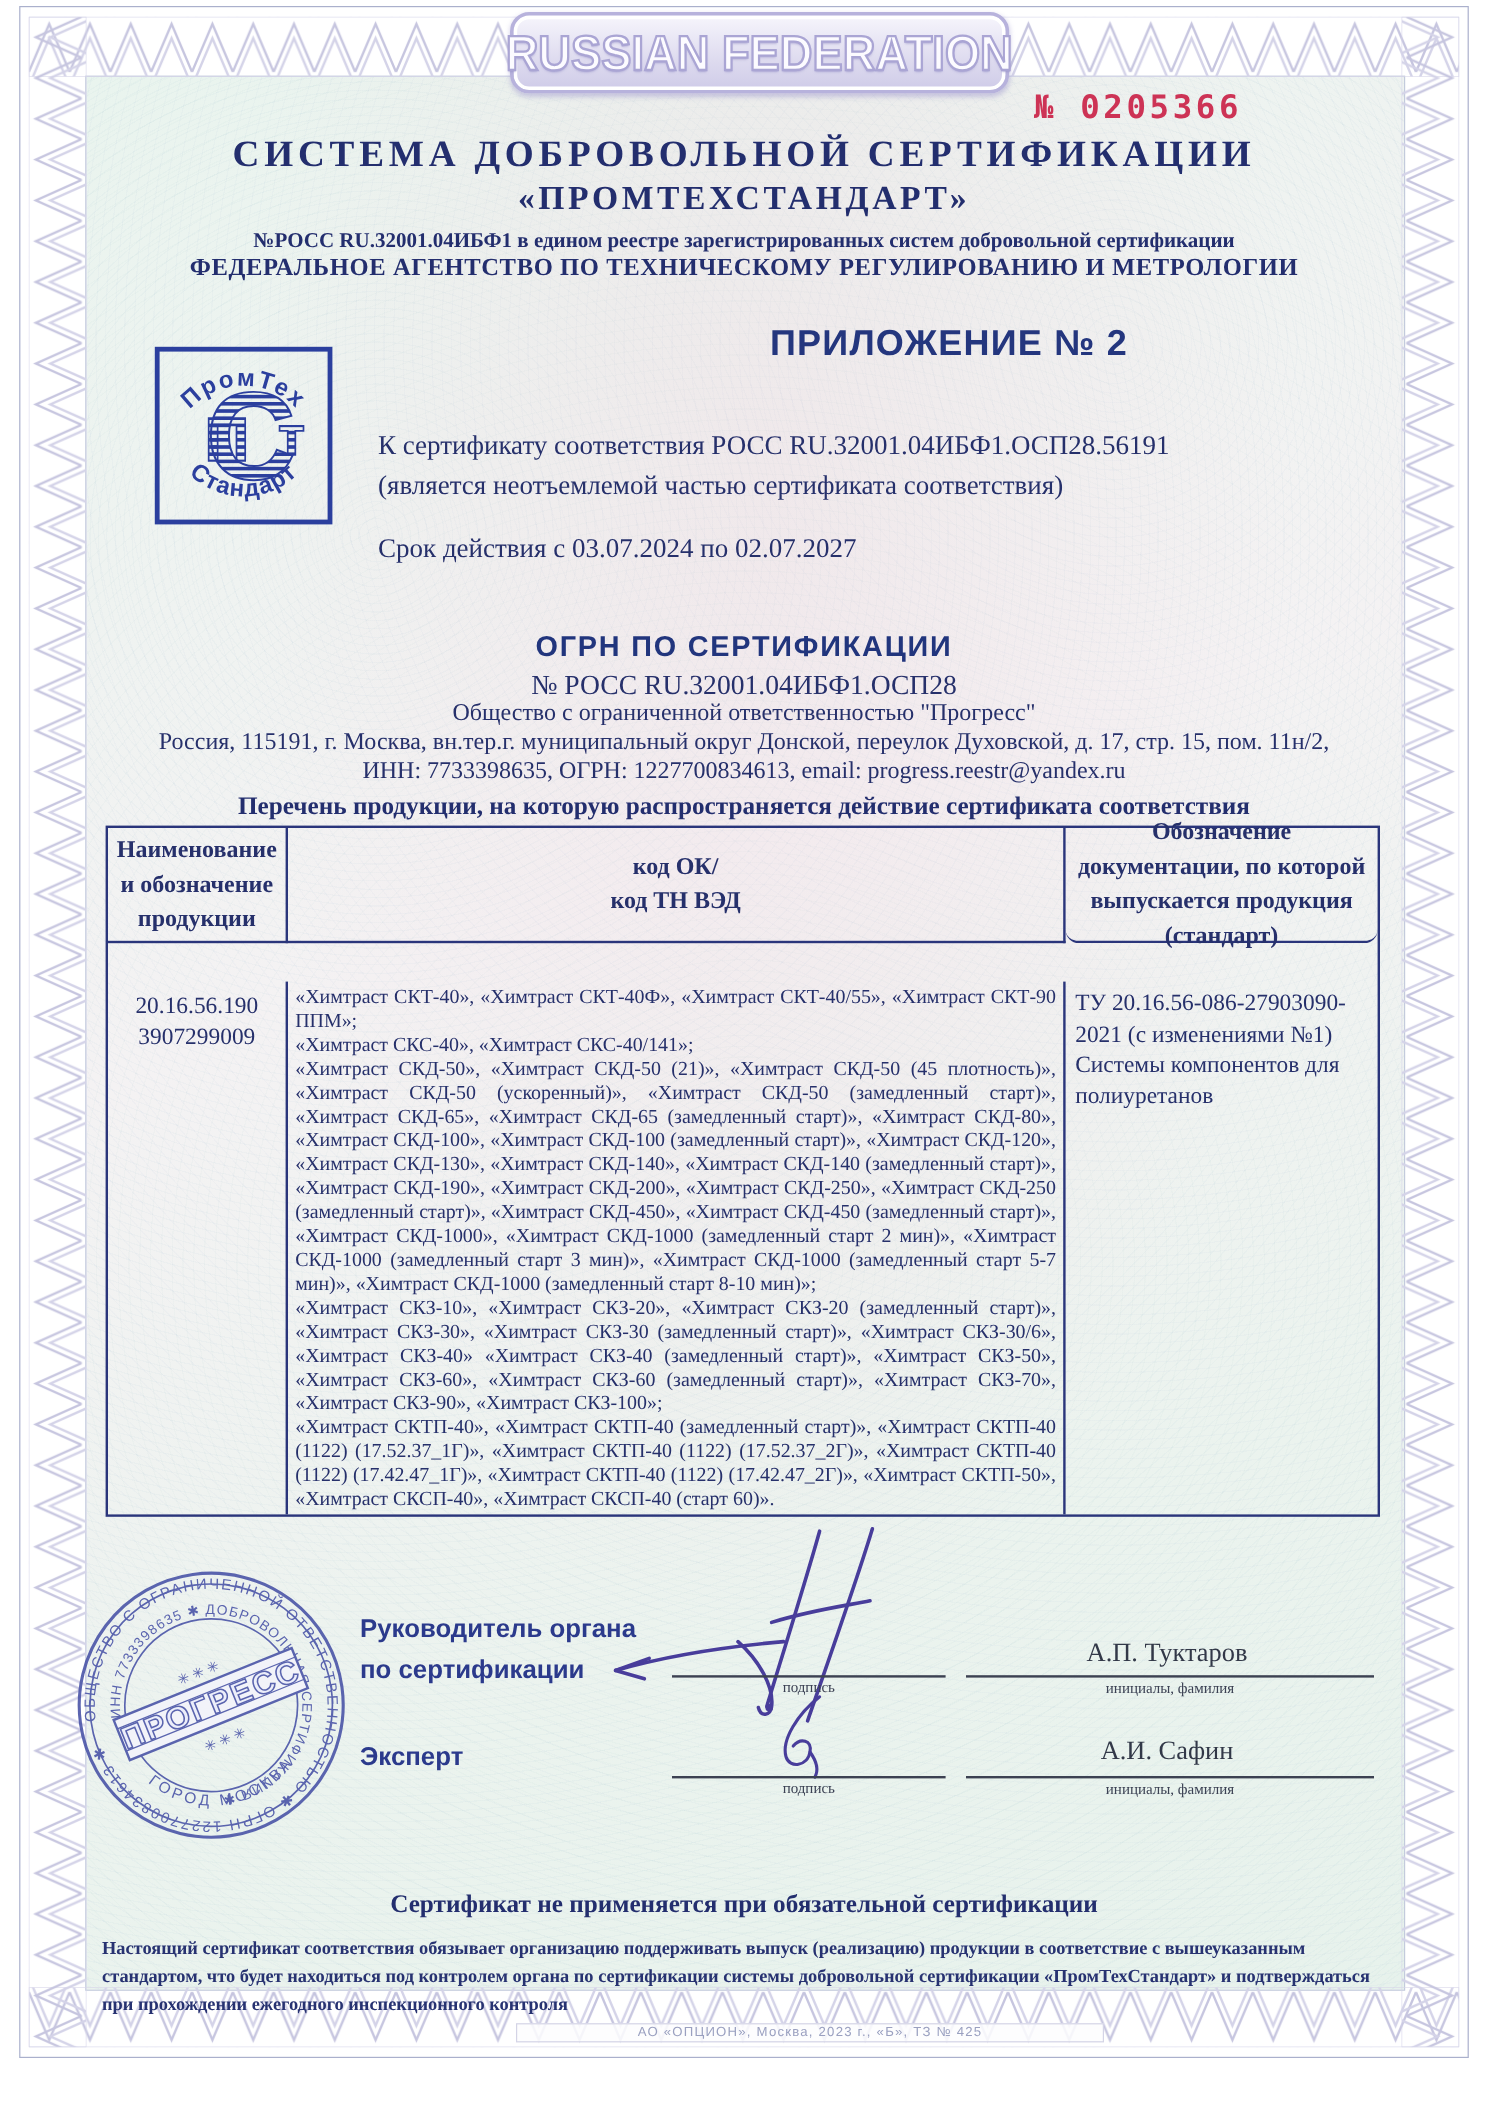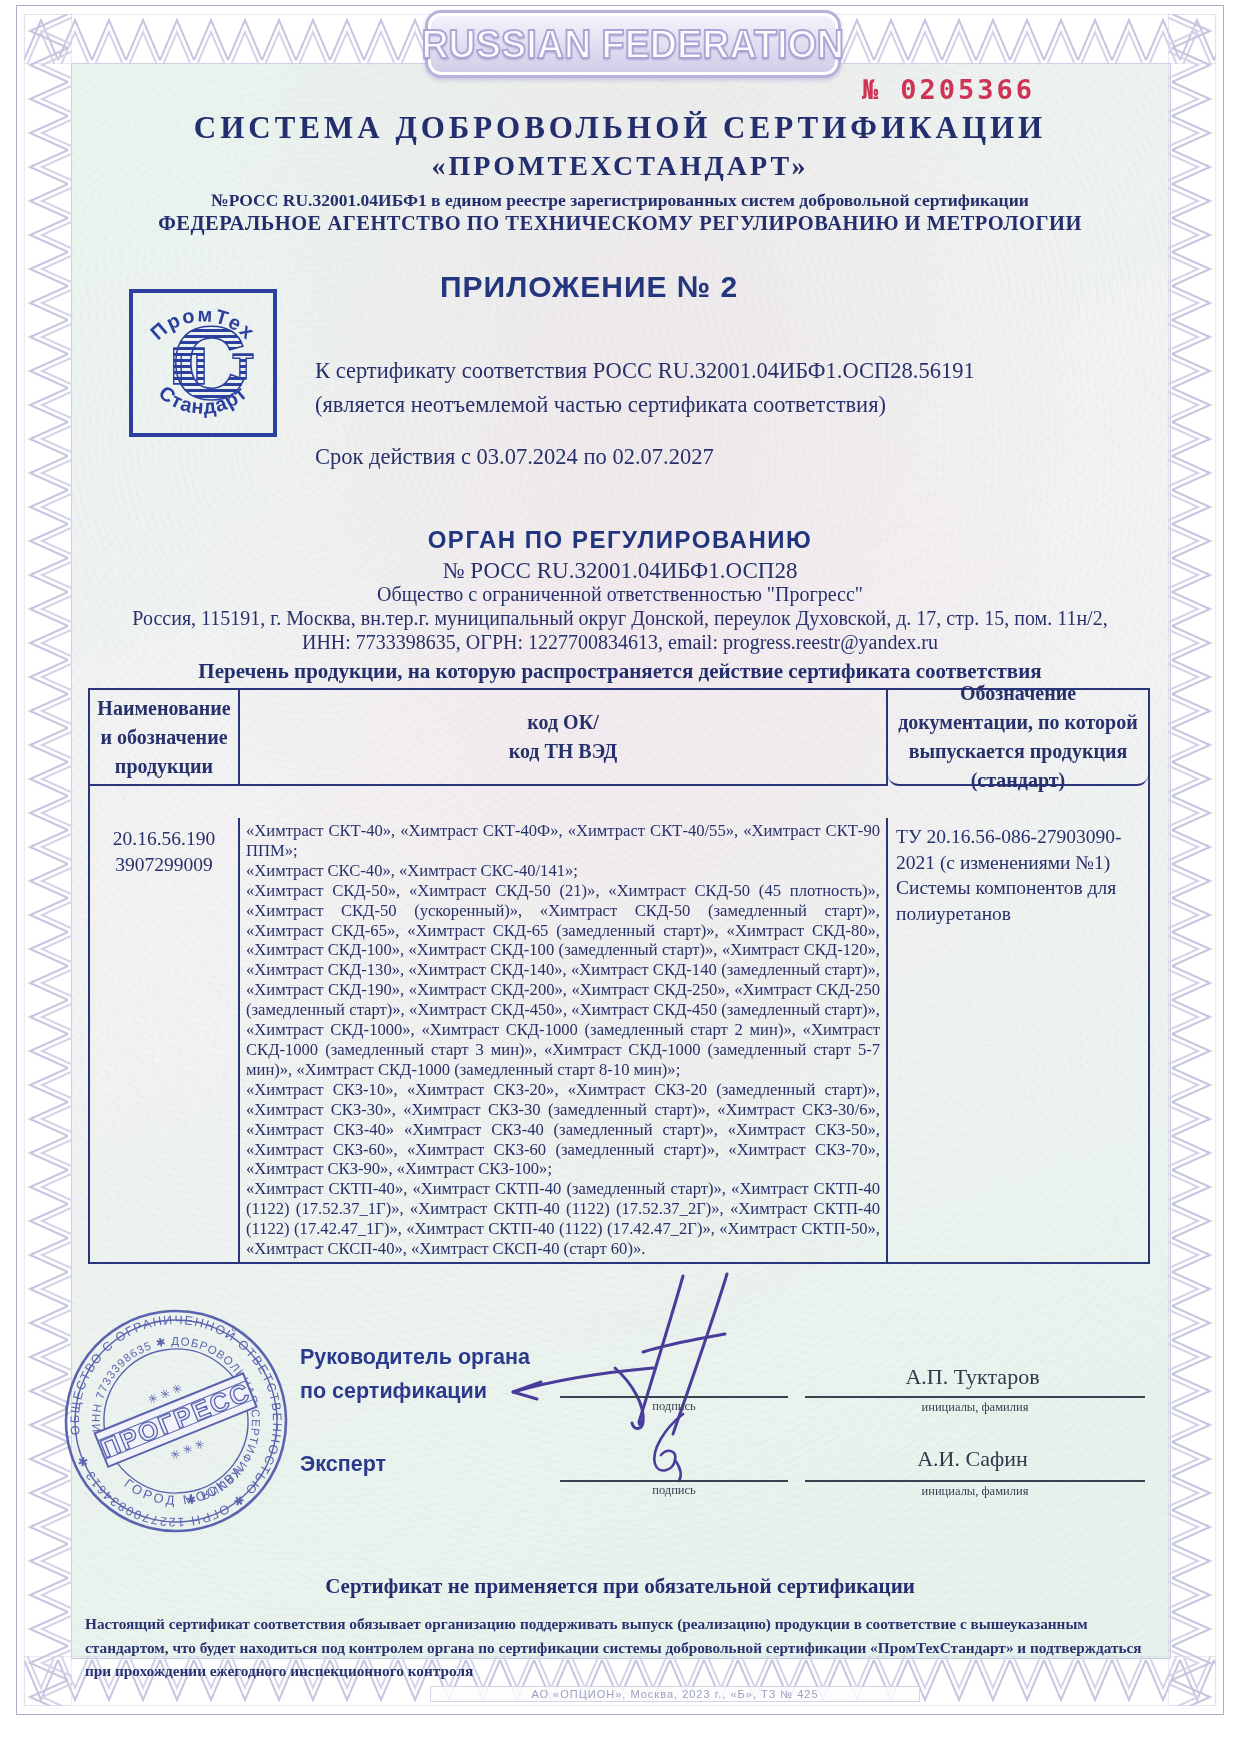--- a/index.html
+++ b/index.html
@@ -26,21 +26,21 @@
         display:flex;align-items:center;justify-content:center;}
   .banner span{font-family:"Liberation Sans",sans-serif;font-weight:bold;font-size:41px;
         letter-spacing:0px;color:#fcfbff;-webkit-text-stroke:2px #aaa5d4;
         text-shadow:0 2px 2px rgba(140,135,195,.55);transform:scaleX(.92);white-space:nowrap;}
   .cert-no{right:205px;top:74px;font-family:"DejaVu Sans Mono",monospace;font-weight:bold;
         font-size:27px;letter-spacing:3px;color:#cd3355;}
   .t1{top:110px;font-size:31px;letter-spacing:4px;}
   .t2{top:150px;font-size:28px;letter-spacing:3px;}
   .t3{top:190px;font-size:17.5px;}
   .t4{top:212px;font-size:20.5px;letter-spacing:.5px;}
-  .app-title{left:440px;top:270px;width:500px;text-align:left;font-size:30px;font-weight:bold;
+  .app-title{left:440px;top:270px;width:500px;text-align:right;font-size:30px;font-weight:bold;
         color:#24367e;letter-spacing:1px;}
   .logo-box{left:127px;top:287px;width:152px;height:152px;}
   .app-l1{left:315px;top:358px;font-size:22.5px;}
   .app-l2{left:315px;top:392px;font-size:22.5px;}
   .validity{left:315px;top:444px;font-size:22.5px;}
   .body-title{top:526px;font-size:24px;font-weight:bold;color:#21357d;letter-spacing:1.5px;}
   .body-no{top:558px;font-size:23px;}
   .body-org{top:583px;font-size:20px;}
   .body-addr{top:607px;font-size:20px;}
   .body-req{top:631px;font-size:20px;}
@@ -144,21 +144,21 @@
     </text>
     <text x="82" y="112" text-anchor="middle" font-family="Liberation Sans,sans-serif" font-weight="bold" font-size="104" fill="url(#lgStripes)" stroke="#2b3f9e" stroke-width="1.6">С</text>
     <text x="62" y="97" text-anchor="middle" font-family="Liberation Sans,sans-serif" font-weight="bold" font-size="52" fill="url(#lgStripes)" stroke="#2b3f9e" stroke-width="1.4">П</text>
     <text x="116" y="92" text-anchor="middle" font-family="Liberation Sans,sans-serif" font-weight="bold" font-size="46" fill="url(#lgStripes)" stroke="#2b3f9e" stroke-width="1.4">т</text>
   </svg>
 
   <div class="abs app-l1">К сертификату соответствия РОСС RU.32001.04ИБФ1.ОСП28.56191</div>
   <div class="abs app-l2">(является неотъемлемой частью сертификата соответствия)</div>
   <div class="abs validity">Срок действия с 03.07.2024 по 02.07.2027</div>
 
-  <div class="abs ctr sans body-title">ОРГАН ПО РЕГУЛИРОВАНИЮ</div>
+  <div class="abs ctr sans body-title">ОГРН ПО СЕРТИФИКАЦИИ</div>
   <div class="abs ctr body-no">№ РОСС RU.32001.04ИБФ1.ОСП28</div>
   <div class="abs ctr body-org">Общество с ограниченной ответственностью "Прогресс"</div>
   <div class="abs ctr body-addr">Россия, 115191, г. Москва, вн.тер.г. муниципальный округ Донской, переулок Духовской, д. 17, стр. 15, пом. 11н/2,</div>
   <div class="abs ctr body-req">ИНН: 7733398635, ОГРН: 1227700834613, email: progress.reestr@yandex.ru</div>
 
   <div class="abs ctr serif-b tbl-caption">Перечень продукции, на которую распространяется действие сертификата соответствия</div>
 
   <div class="abs tbl">
     <div class="cell th">Наименование и обозначение
 продукции</div>

